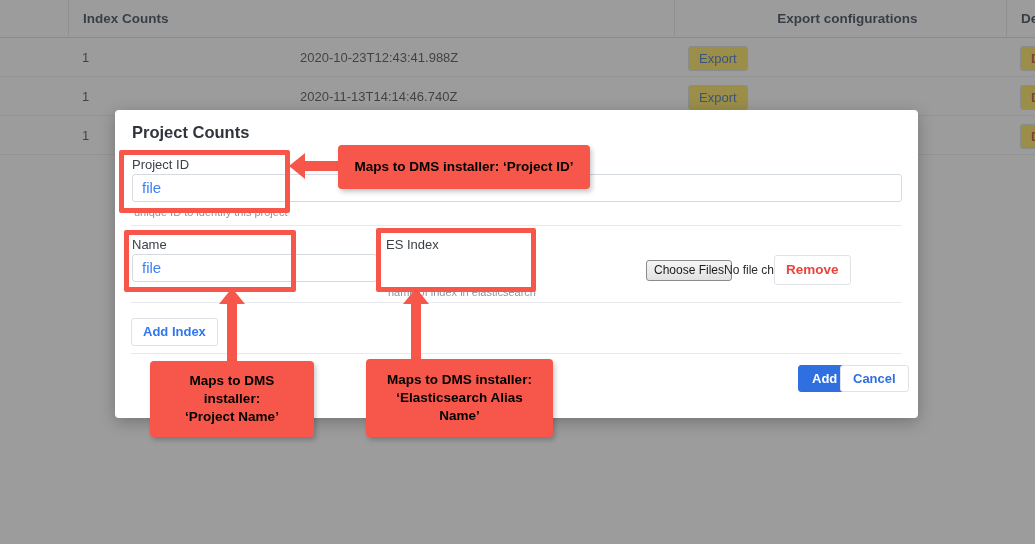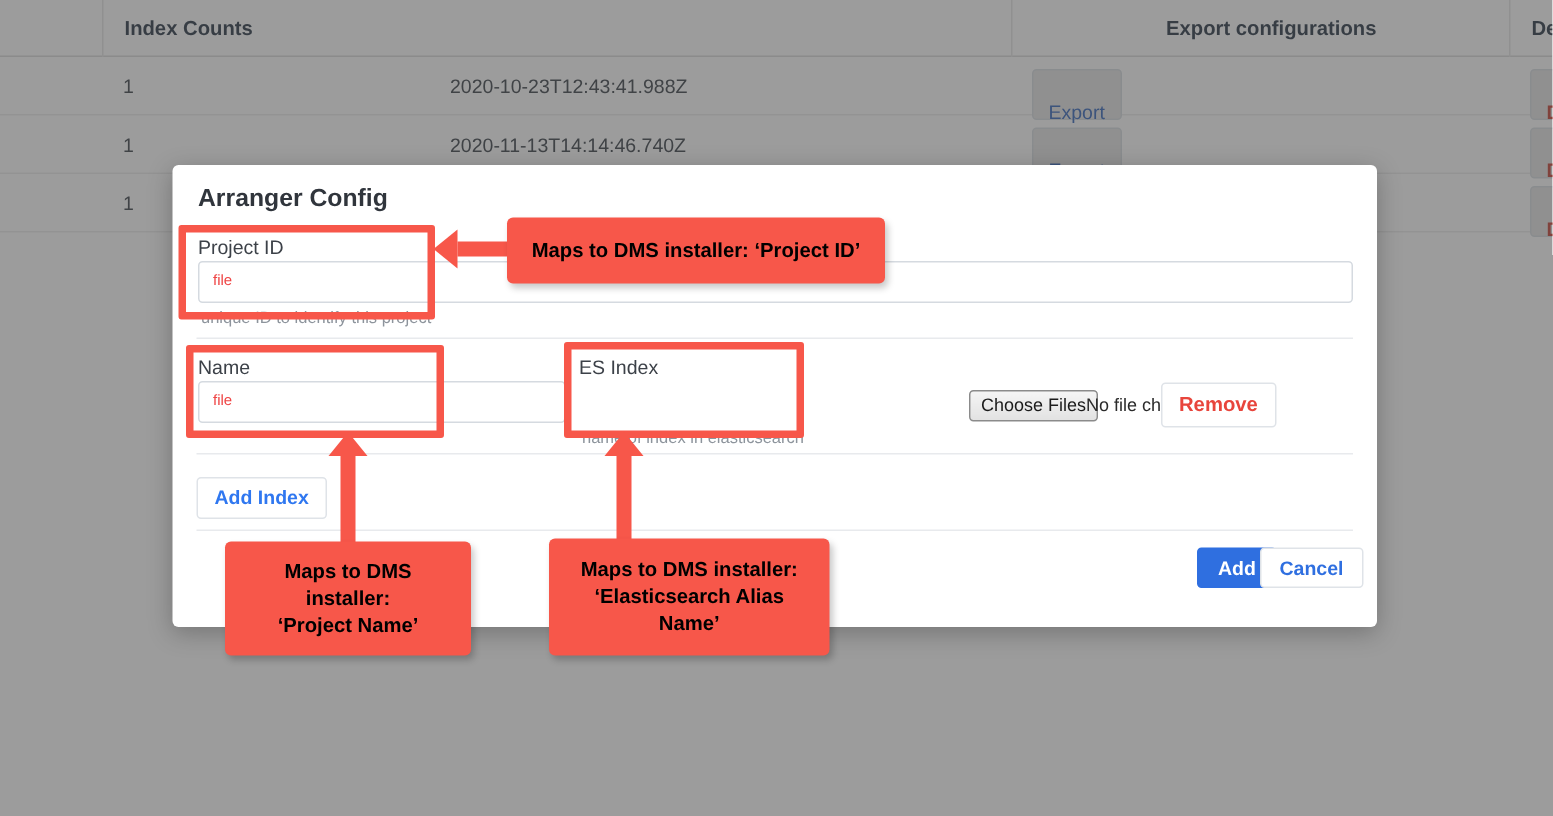--- a/index.html
+++ b/index.html
@@ -63,25 +63,25 @@
     color: #333a42;
     padding-left: 14px;
     white-space: nowrap;
     overflow: hidden;
   }
   .cell-btn {
     position: absolute;
     top: 8px;
     height: 25px;
     line-height: 23px;
-    padding: 16px 10px;
+    padding: 0 10px;
     font-size: 13px;
     border: 1px solid #d6dbe0;
     border-radius: 3px;
-    background: #e5e5e5;
+    background: #fde047;
     white-space: nowrap;
   }
   .cell-btn.export { color: #2b5fb8; }
   .cell-btn.delete { color: #c0392b; font-weight: bold; }
 
   
   .overlay {
     position: absolute;
     left: 0; top: 0;
     width: 1035px; height: 544px;
@@ -111,22 +111,22 @@
     font-size: 13px;
     color: #3c4148;
   }
   .text-input {
     position: absolute;
     height: 28px;
     line-height: 26px;
     border: 1px solid #d5dae0;
     border-radius: 3px;
     background: #ffffff;
-    font-size: 10px;
-    color: #ef4444;
+    font-size: 15px;
+    color: #3b82f6;
     padding: 0 9px;
     white-space: nowrap;
     overflow: hidden;
   }
   .help-text {
     position: absolute;
     font-size: 11px;
     color: #8d949c;
     white-space: nowrap;
   }
@@ -298,21 +298,21 @@
       <div class="td" style="left:68px;width:218px;">1</div>
       <div class="cell-btn delete" style="left:1020px;">D</div>
     </div>
 
   </div>
 
   <div class="overlay"></div>
 
   <div class="modal">
 
-    <div class="modal-title">Arranger Config</div>
+    <div class="modal-title">Project Counts</div>
 
     <div class="field-label" style="left:17px;top:47px;">Project ID</div>
     <div class="text-input" style="left:17px;top:64px;width:770px;">file</div>
     <div class="help-text" style="left:19px;top:96px;">unique ID to identify this project</div>
 
     <div class="divider" style="top:115px;"></div>
 
     <div class="field-label" style="left:17px;top:127px;">Name</div>
     <div class="text-input" style="left:17px;top:144px;width:245px;">file</div>
 

